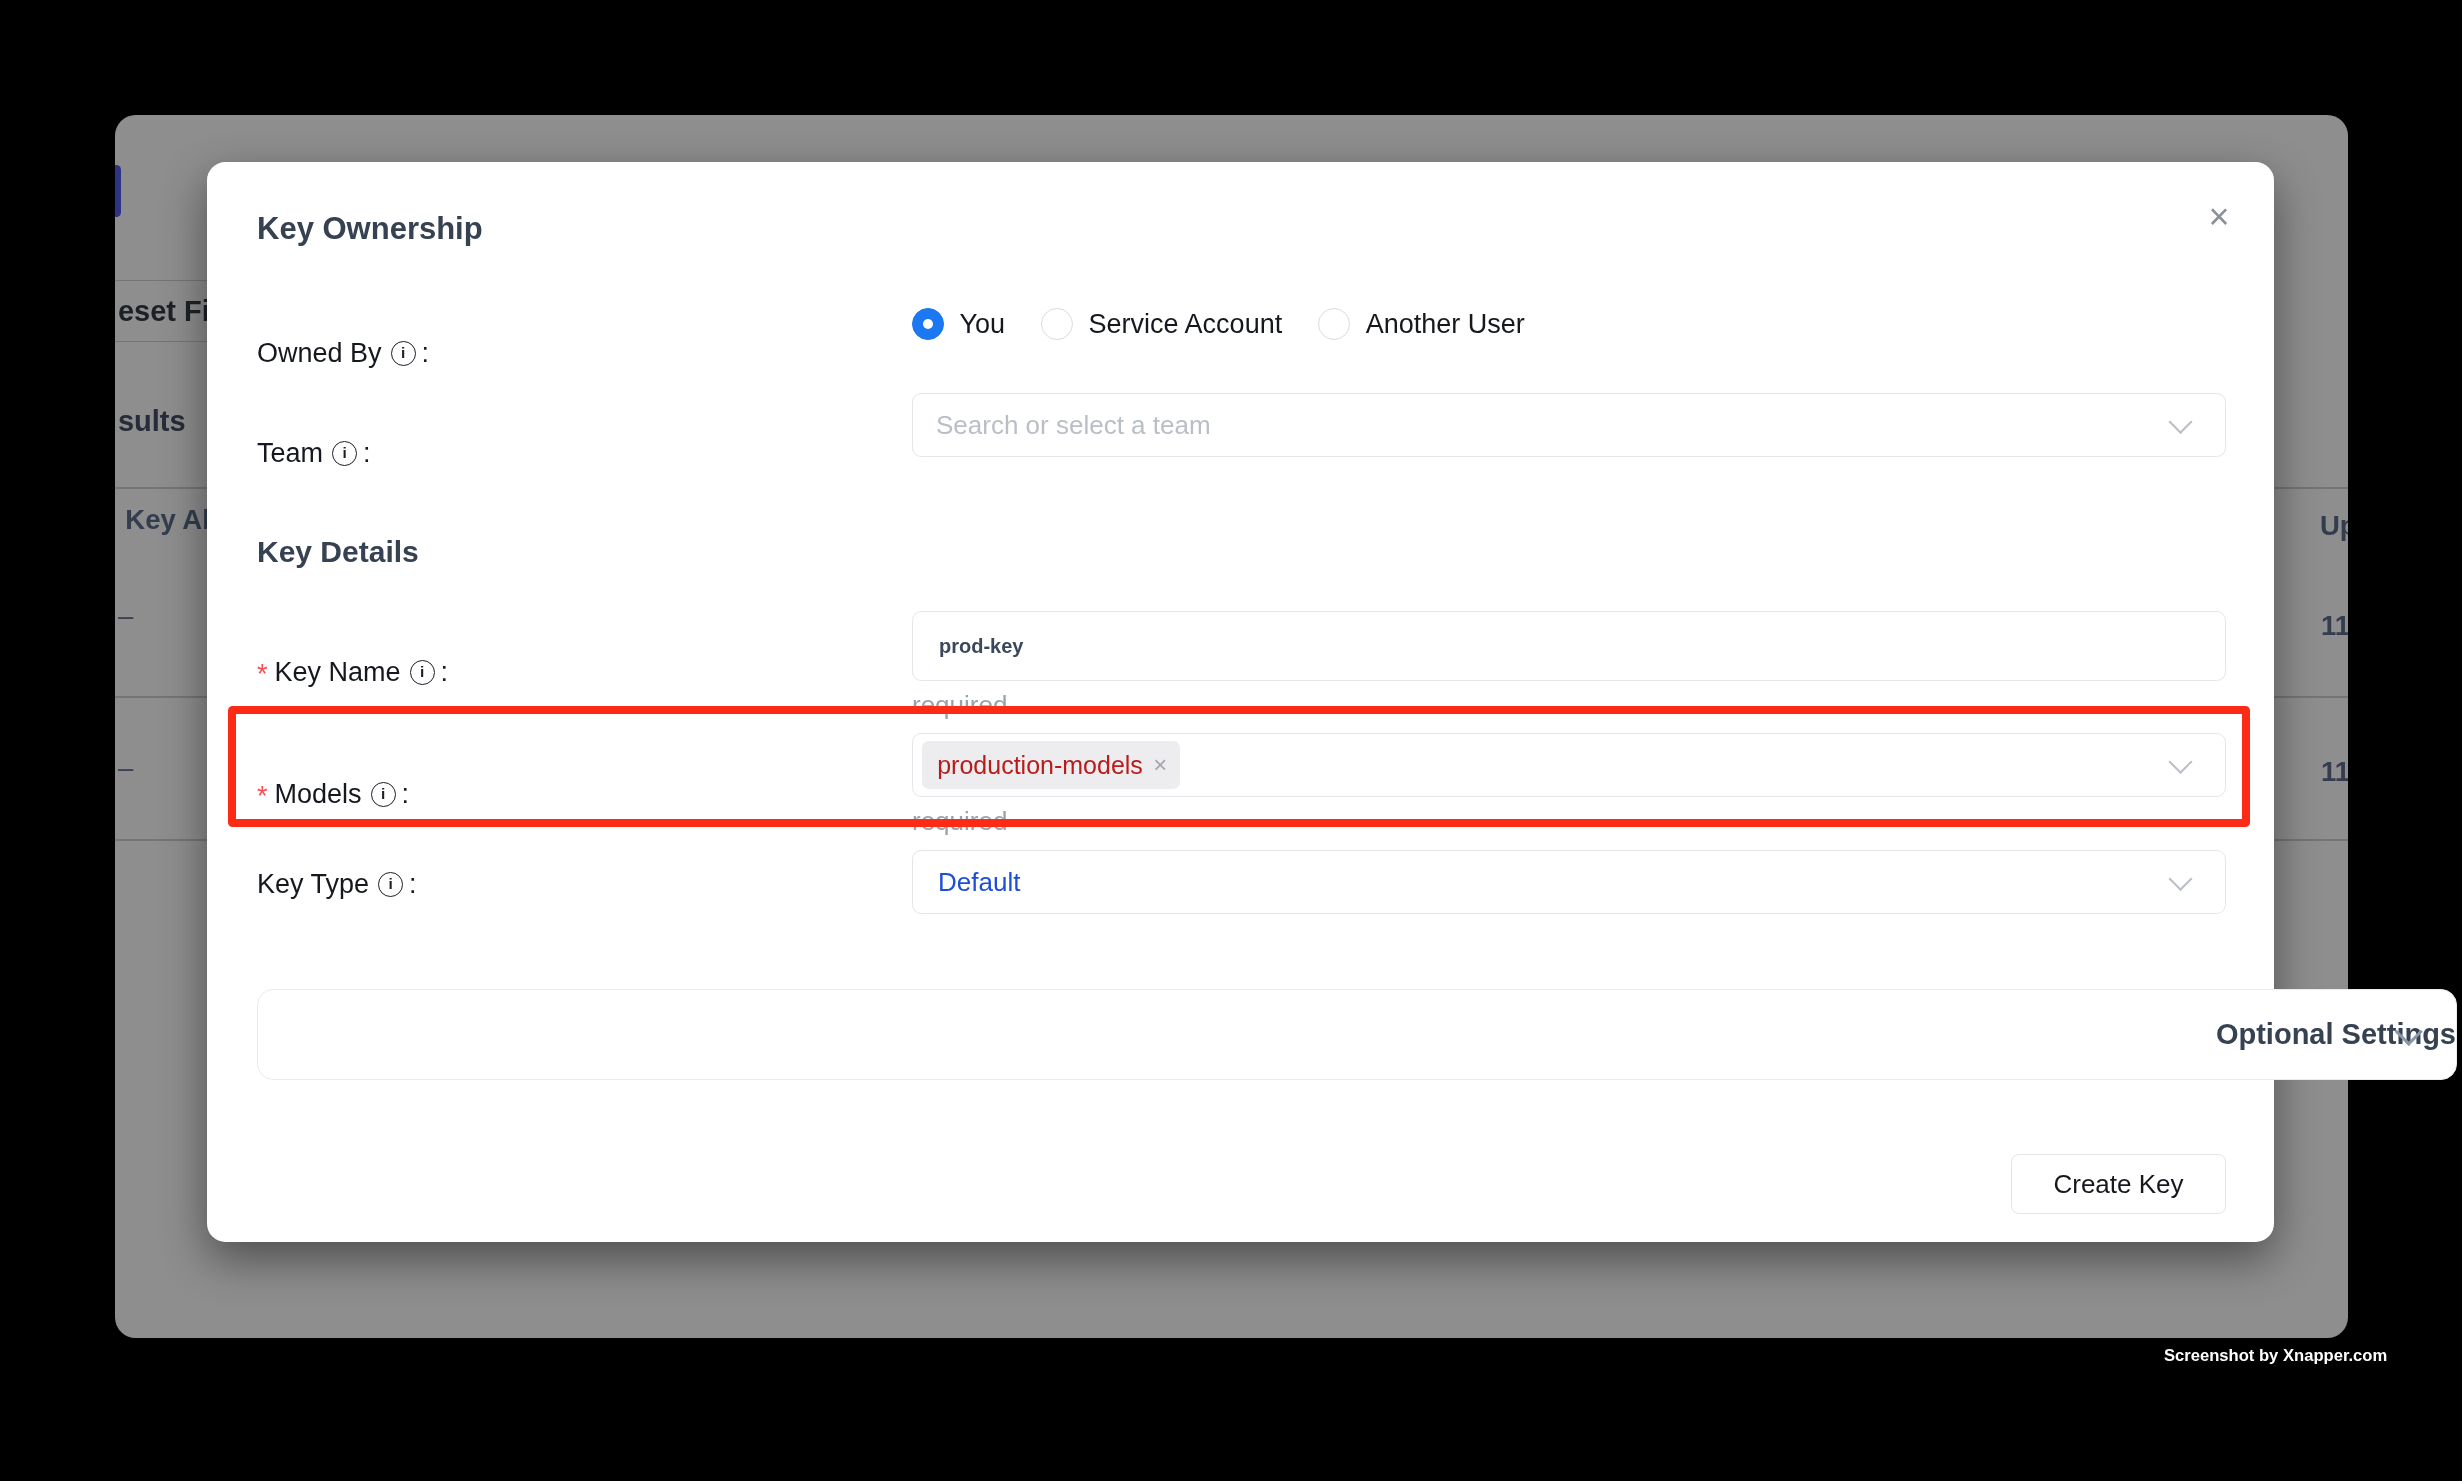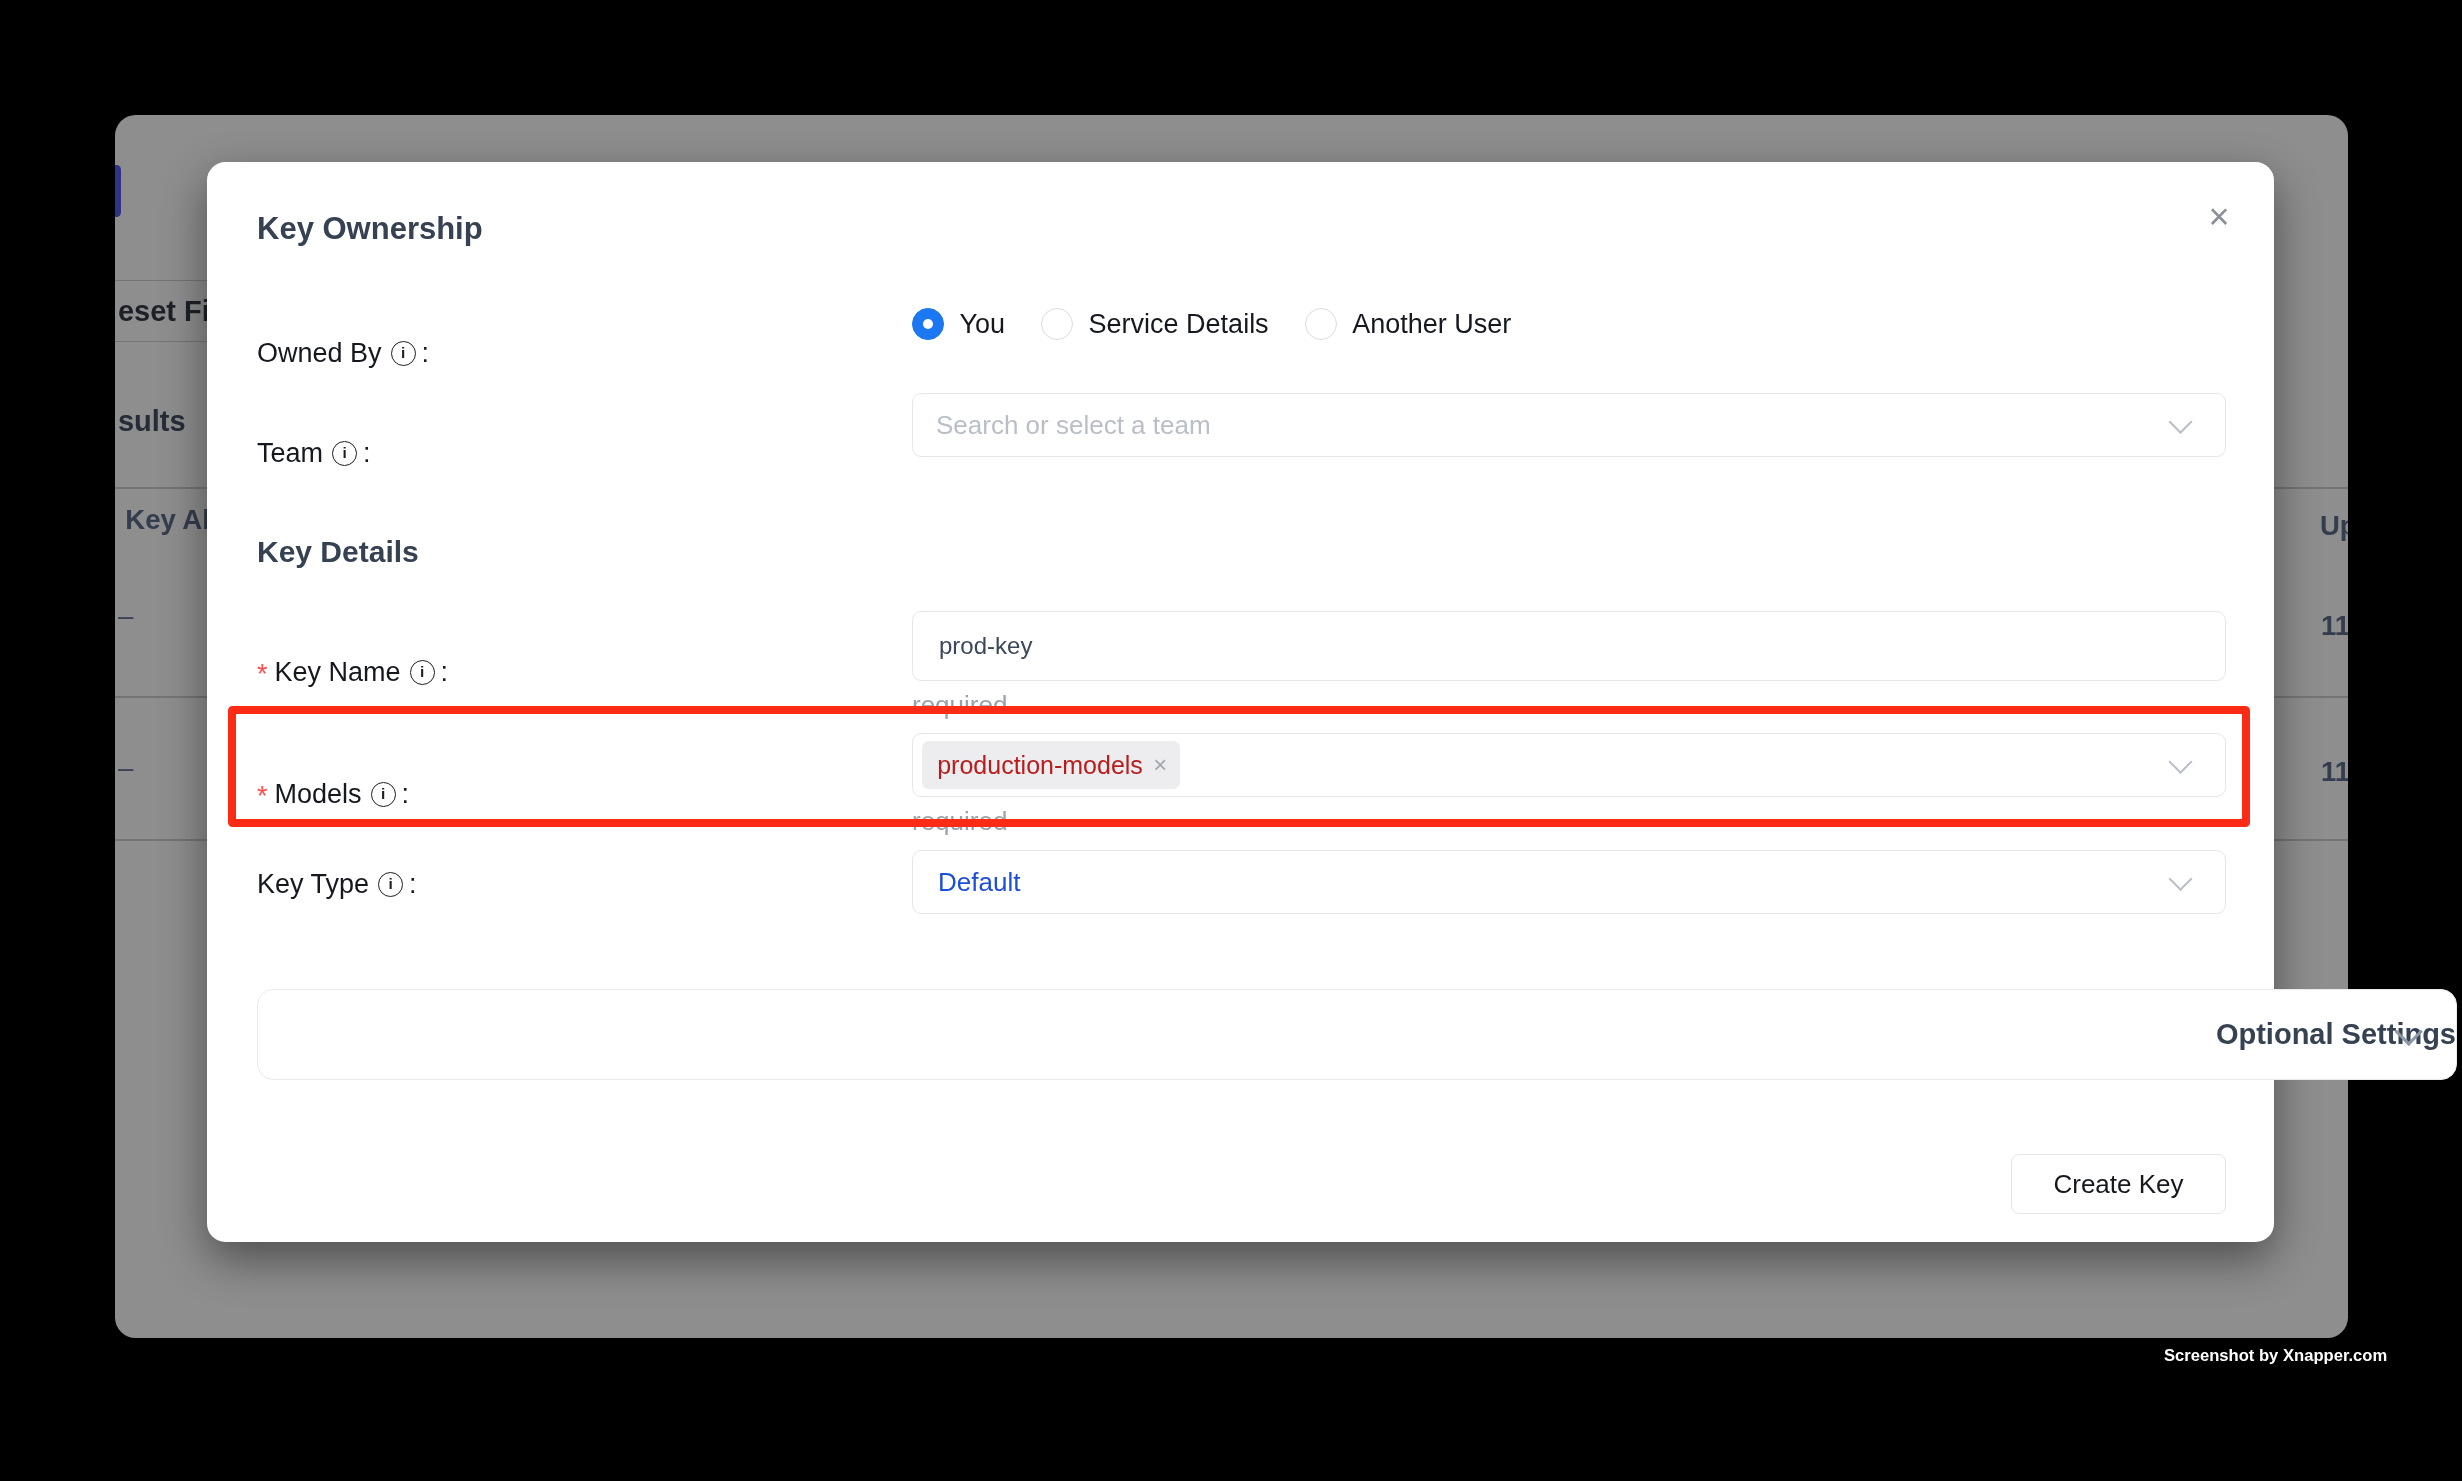--- a/index.html
+++ b/index.html
@@ -61,21 +61,21 @@
 
   .select{position:absolute;left:705px;width:1314px;height:64px;background:#fff;
     border:1.4px solid var(--border);border-radius:9.2px;display:flex;align-items:center;cursor:pointer;}
   .select .placeholder{font-size:26px;color:var(--placeholder);padding-left:23px;white-space:nowrap;}
   .select .value{font-size:26px;font-weight:400;color:#1d4ed8;padding-left:25px;white-space:nowrap;}
   .chev{position:absolute;right:36px;top:50%;width:17px;height:17px;
     border-right:2.9px solid #b9bec7;border-bottom:2.9px solid #b9bec7;
     transform:translateY(-68%) rotate(45deg);}
   .text-input{position:absolute;left:705px;top:449px;width:1314px;height:70px;background:#fff;
     border:1.4px solid var(--border);border-radius:9.2px;display:flex;align-items:center;}
-  .text-input .value{font-size:24px;font-weight:400;color:var(--value-text);padding-left:26px;white-space:nowrap;}
+  .text-input .value{font-size:20px;font-weight:700;color:var(--value-text);padding-left:26px;white-space:nowrap;}
 
   .validation{position:absolute;left:705px;font-size:26px;color:var(--muted);white-space:nowrap;z-index:2;}
 
   .tag{margin-left:9.2px;height:48px;background:#ededef;border-radius:6.9px;
     display:flex;align-items:center;padding:0 12.6px 0 15px;gap:10.3px;}
   .tag .tag-text{font-size:25px;color:#b91c1c;white-space:nowrap;}
   .tag .tag-x{font-size:24px;color:#a3a8af;line-height:1;cursor:pointer;}
 
   .opt-panel{position:absolute;left:50px;top:827px;width:2200px;height:91px;
     border:1.4px solid #e9ebee;border-radius:16px;display:flex;align-items:center;cursor:pointer;background:#fff;justify-content:flex-end;}
@@ -136,21 +136,21 @@
       <span class="info-icon"></span>
       <span class="colon">:</span>
     </div>
     <div class="radio-row">
       <div class="radio-option">
         <span class="radio selected"></span>
         <span class="radio-label">You</span>
       </div>
       <div class="radio-option">
         <span class="radio"></span>
-        <span class="radio-label">Service Details</span>
+        <span class="radio-label">Service Account</span>
       </div>
       <div class="radio-option">
         <span class="radio"></span>
         <span class="radio-label">Another User</span>
       </div>
     </div>
 
     <div class="field-label" style="top:246px;height:34px">
       <span>Team</span>
       <span class="info-icon"></span>

